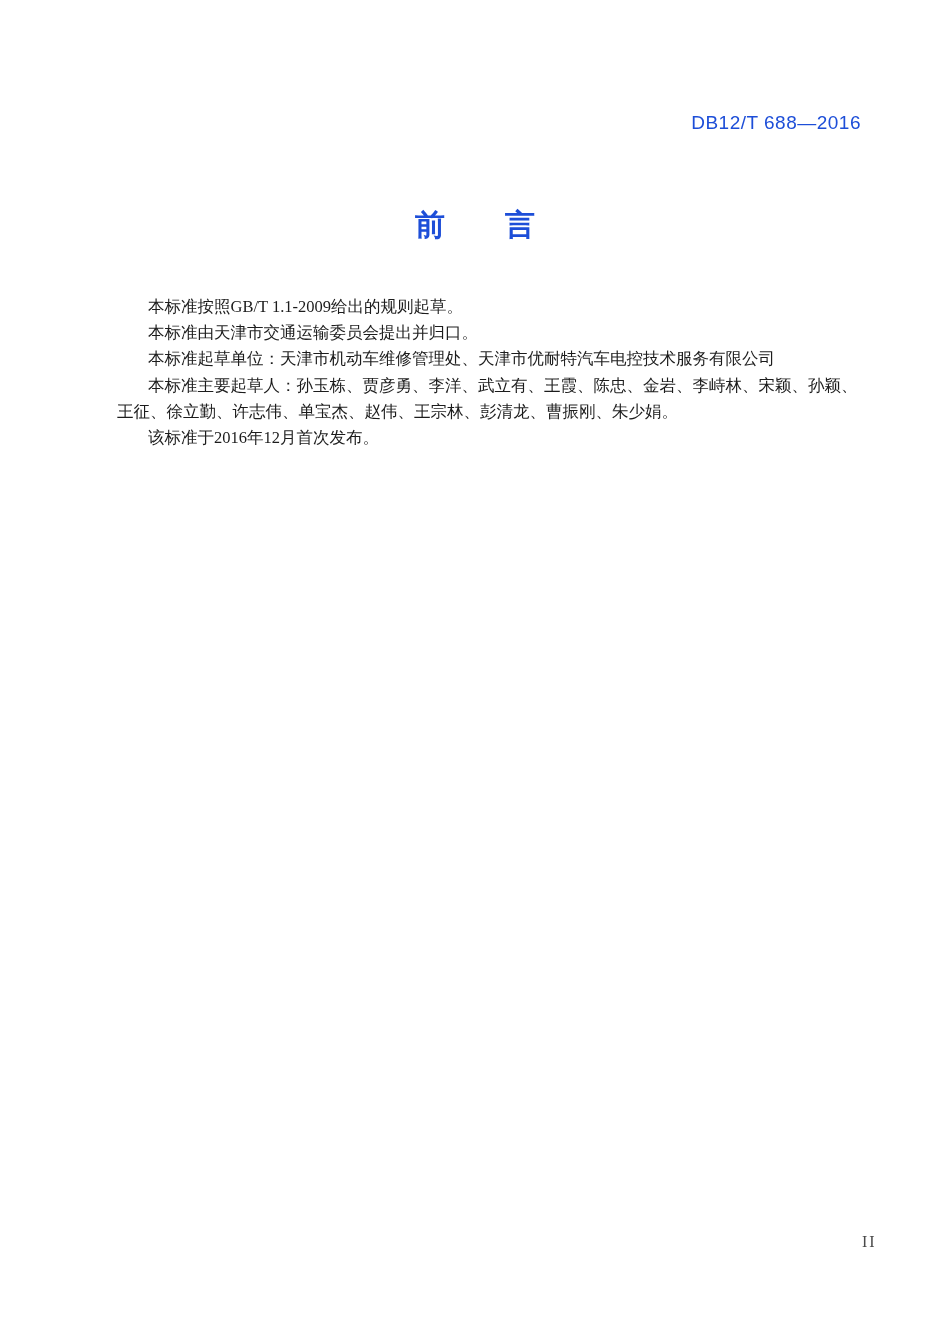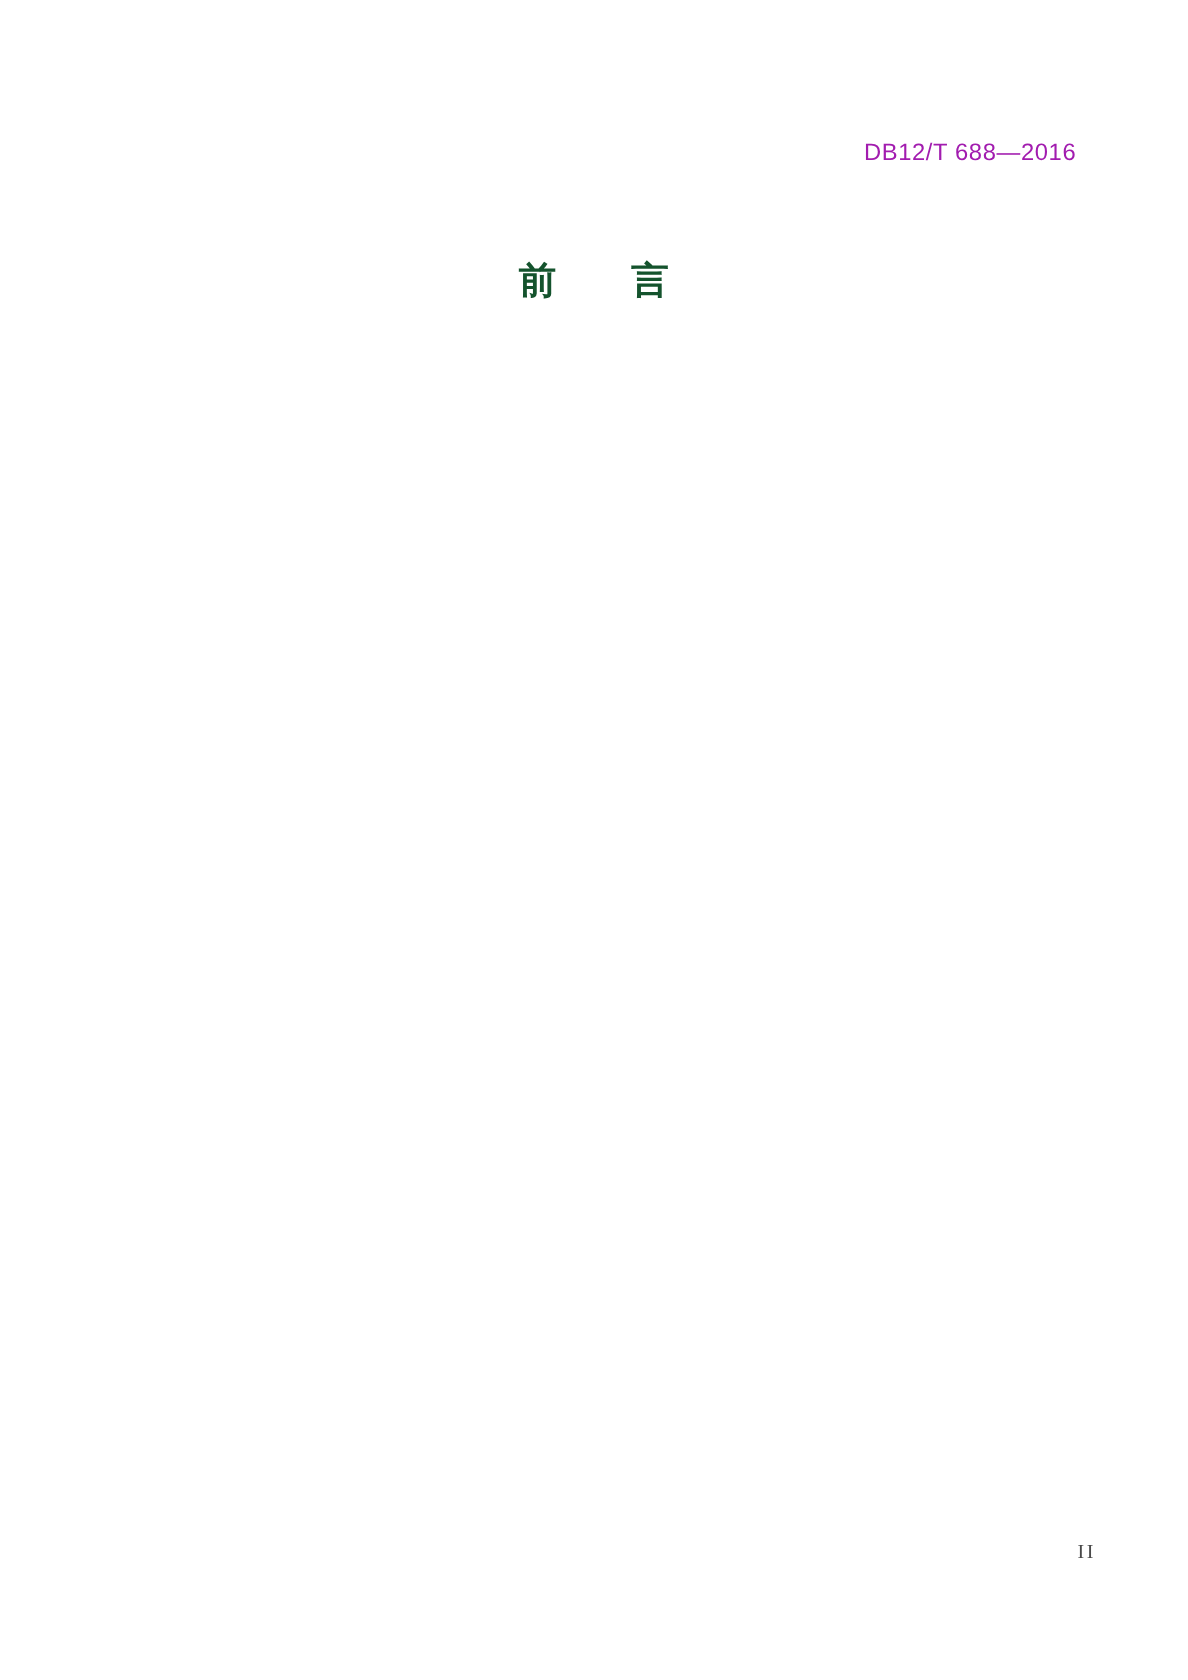--- a/index.html
+++ b/index.html
@@ -17,36 +17,36 @@
     overflow: hidden;
   }
   .header-code {
     position: absolute;
     top: 112px;
     right: 89px;
     font-family: "Liberation Sans", "DejaVu Sans", sans-serif;
     font-size: 19px;
     line-height: 22px;
     letter-spacing: 0.5px;
-    color: #a21caf;
+    color: #1d4ed8;
     white-space: nowrap;
     text-align: right;
   }
   .doc-title {
     position: absolute;
     top: 209px;
     left: 0;
     width: 100%;
     margin: 0;
     text-align: center;
     font-family: "Liberation Sans", "DejaVu Sans", sans-serif;
     font-weight: 700;
     font-size: 30px;
     line-height: 32px;
-    color: #14532d;
+    color: #1d4ed8;
     white-space: pre;
   }
   .foreword-body {
     position: absolute;
     left: 117px;
     top: 294px;
     width: 748px;
     font-size: 16.5px;
     line-height: 26.2px;
     color: #1c1c1c;
@@ -71,16 +71,24 @@
 </style>
 </head>
 <body>
 
 <div class="page">
 
   <div class="header-code">DB12/T 688—2016</div>
 
   <h1 class="doc-title">前　　言</h1>
 
+  <div class="foreword-body">
+    <p class="body-line indent">本标准按照GB/T 1.1-2009给出的规则起草。</p>
+    <p class="body-line indent">本标准由天津市交通运输委员会提出并归口。</p>
+    <p class="body-line indent">本标准起草单位：天津市机动车维修管理处、天津市优耐特汽车电控技术服务有限公司</p>
+    <p class="body-line indent">本标准主要起草人：孙玉栋、贾彦勇、李洋、武立有、王霞、陈忠、金岩、李峙林、宋颖、孙颖、</p>
+    <p class="body-line">王征、徐立勤、许志伟、单宝杰、赵伟、王宗林、彭清龙、曹振刚、朱少娟。</p>
+    <p class="body-line indent">该标准于2016年12月首次发布。</p>
+  </div>
 
   <div class="page-number">II</div>
 
 </div>
 
 </body></html>

